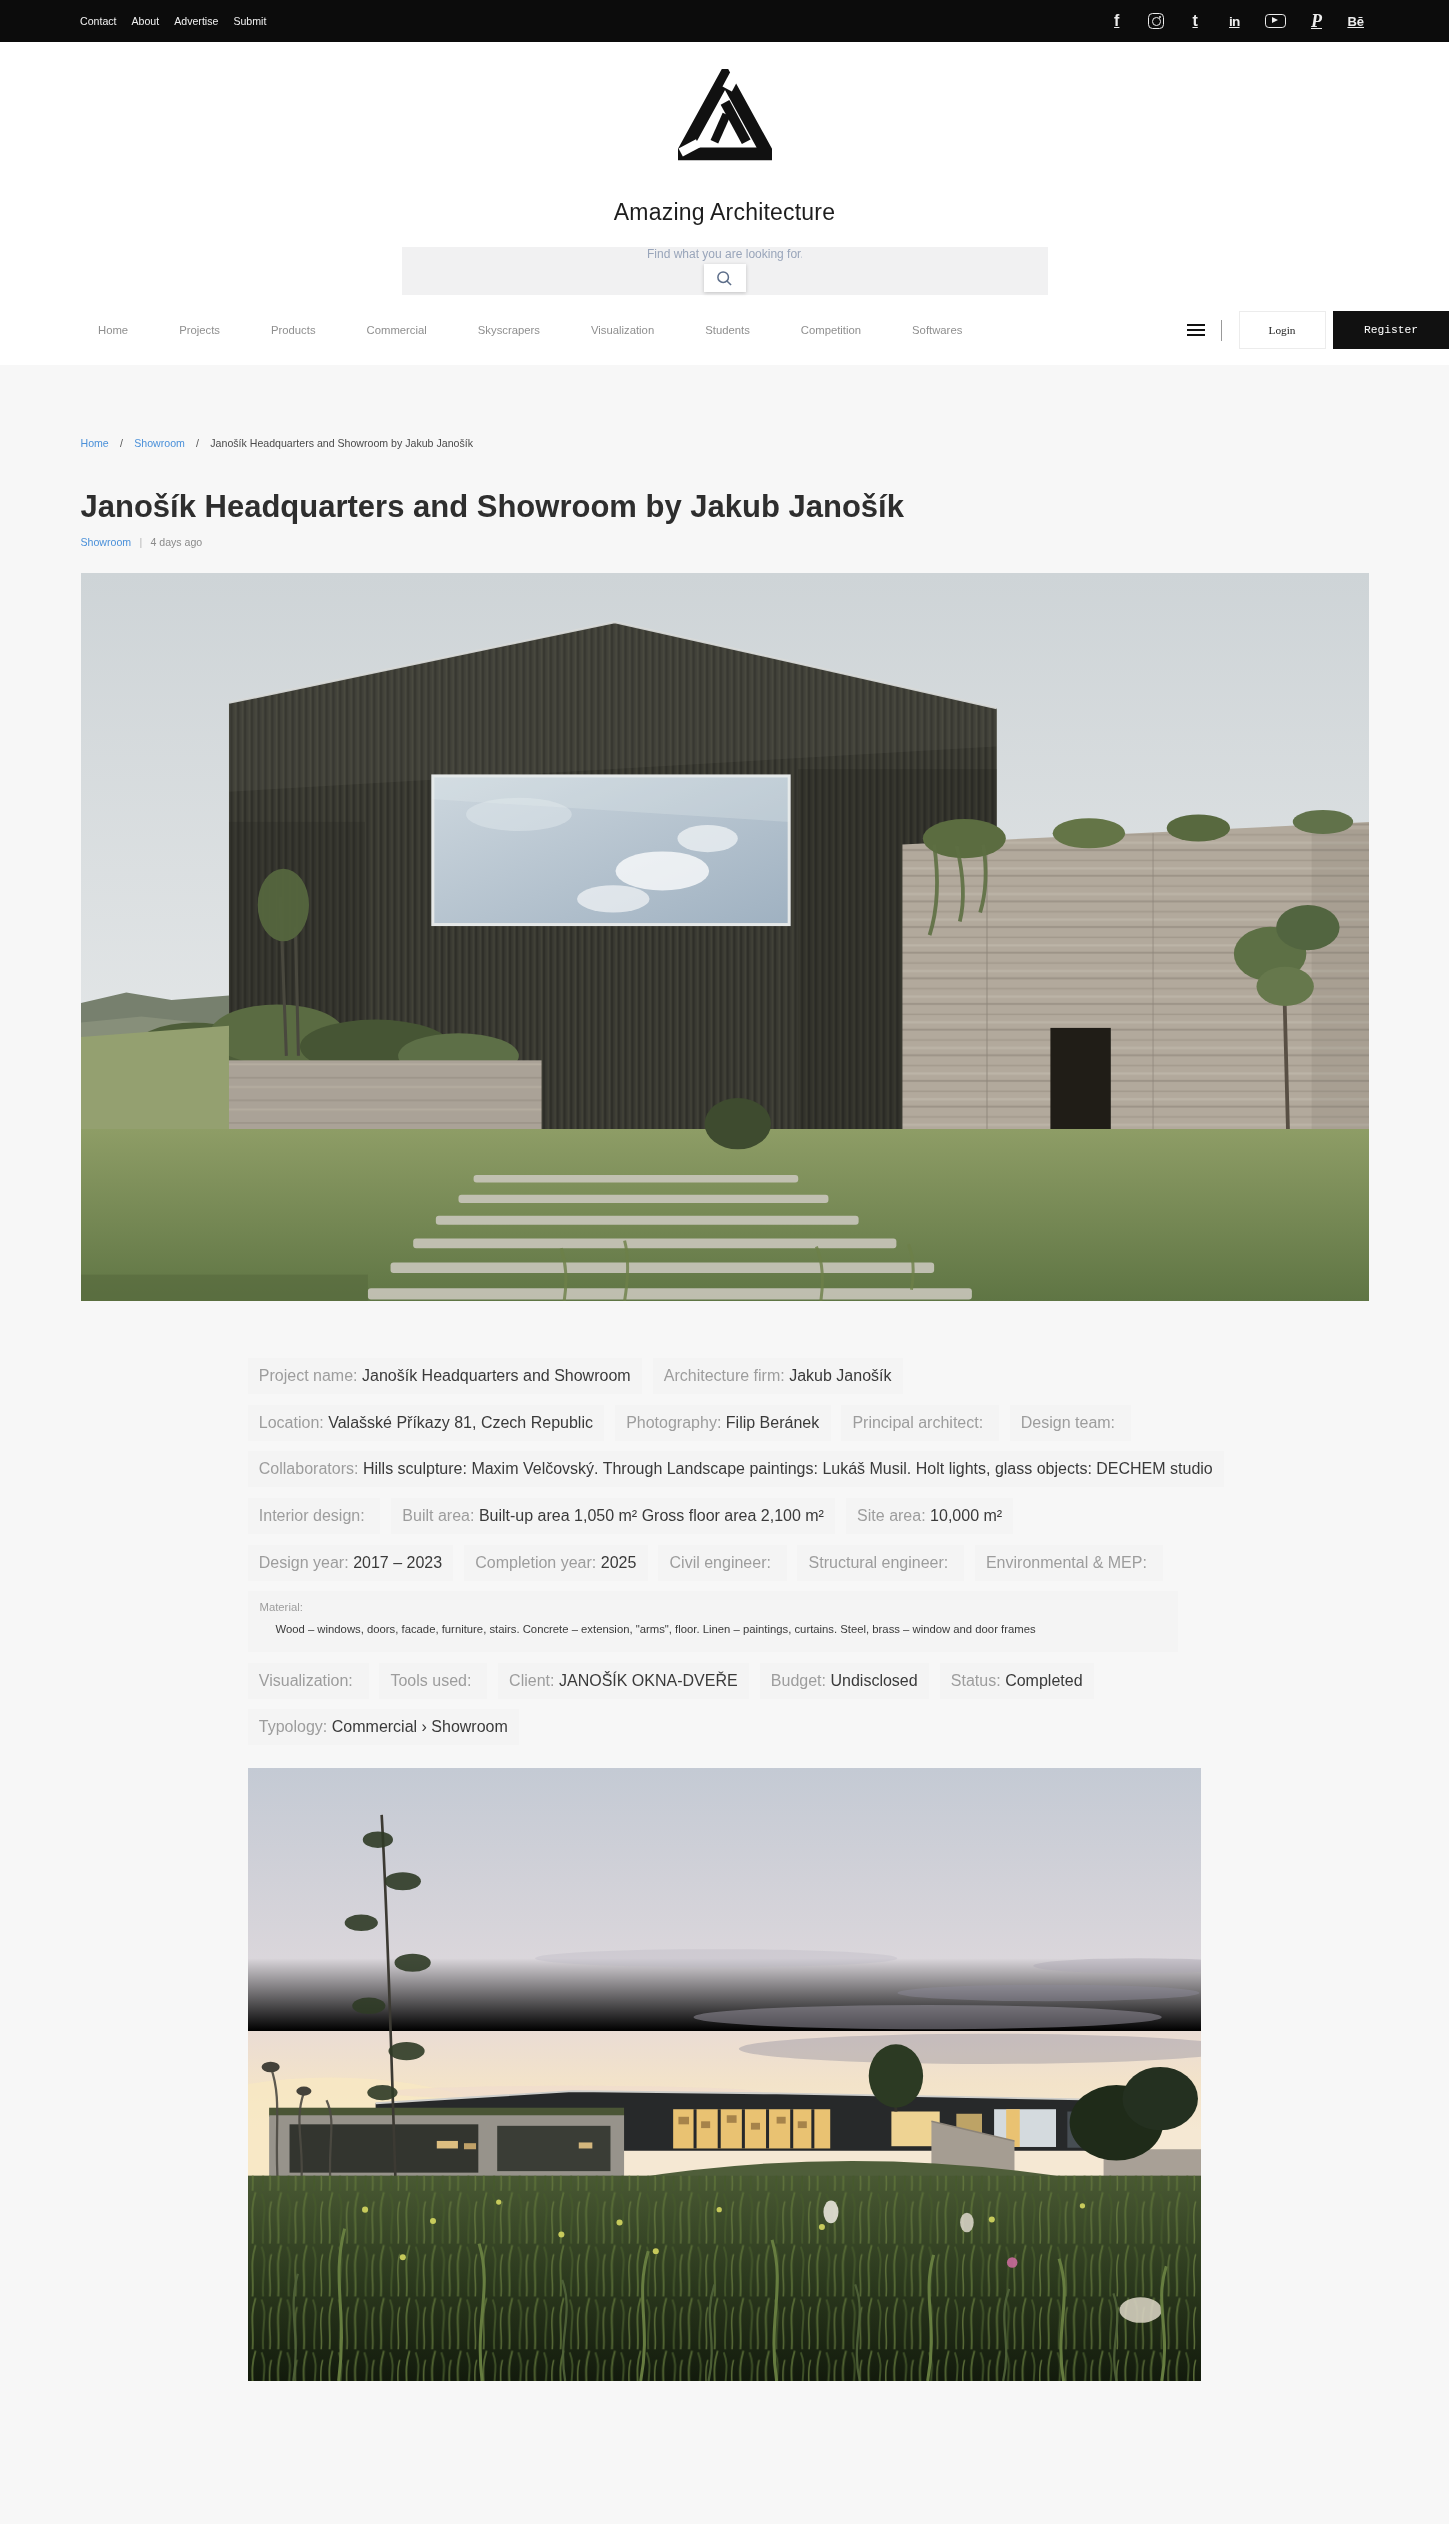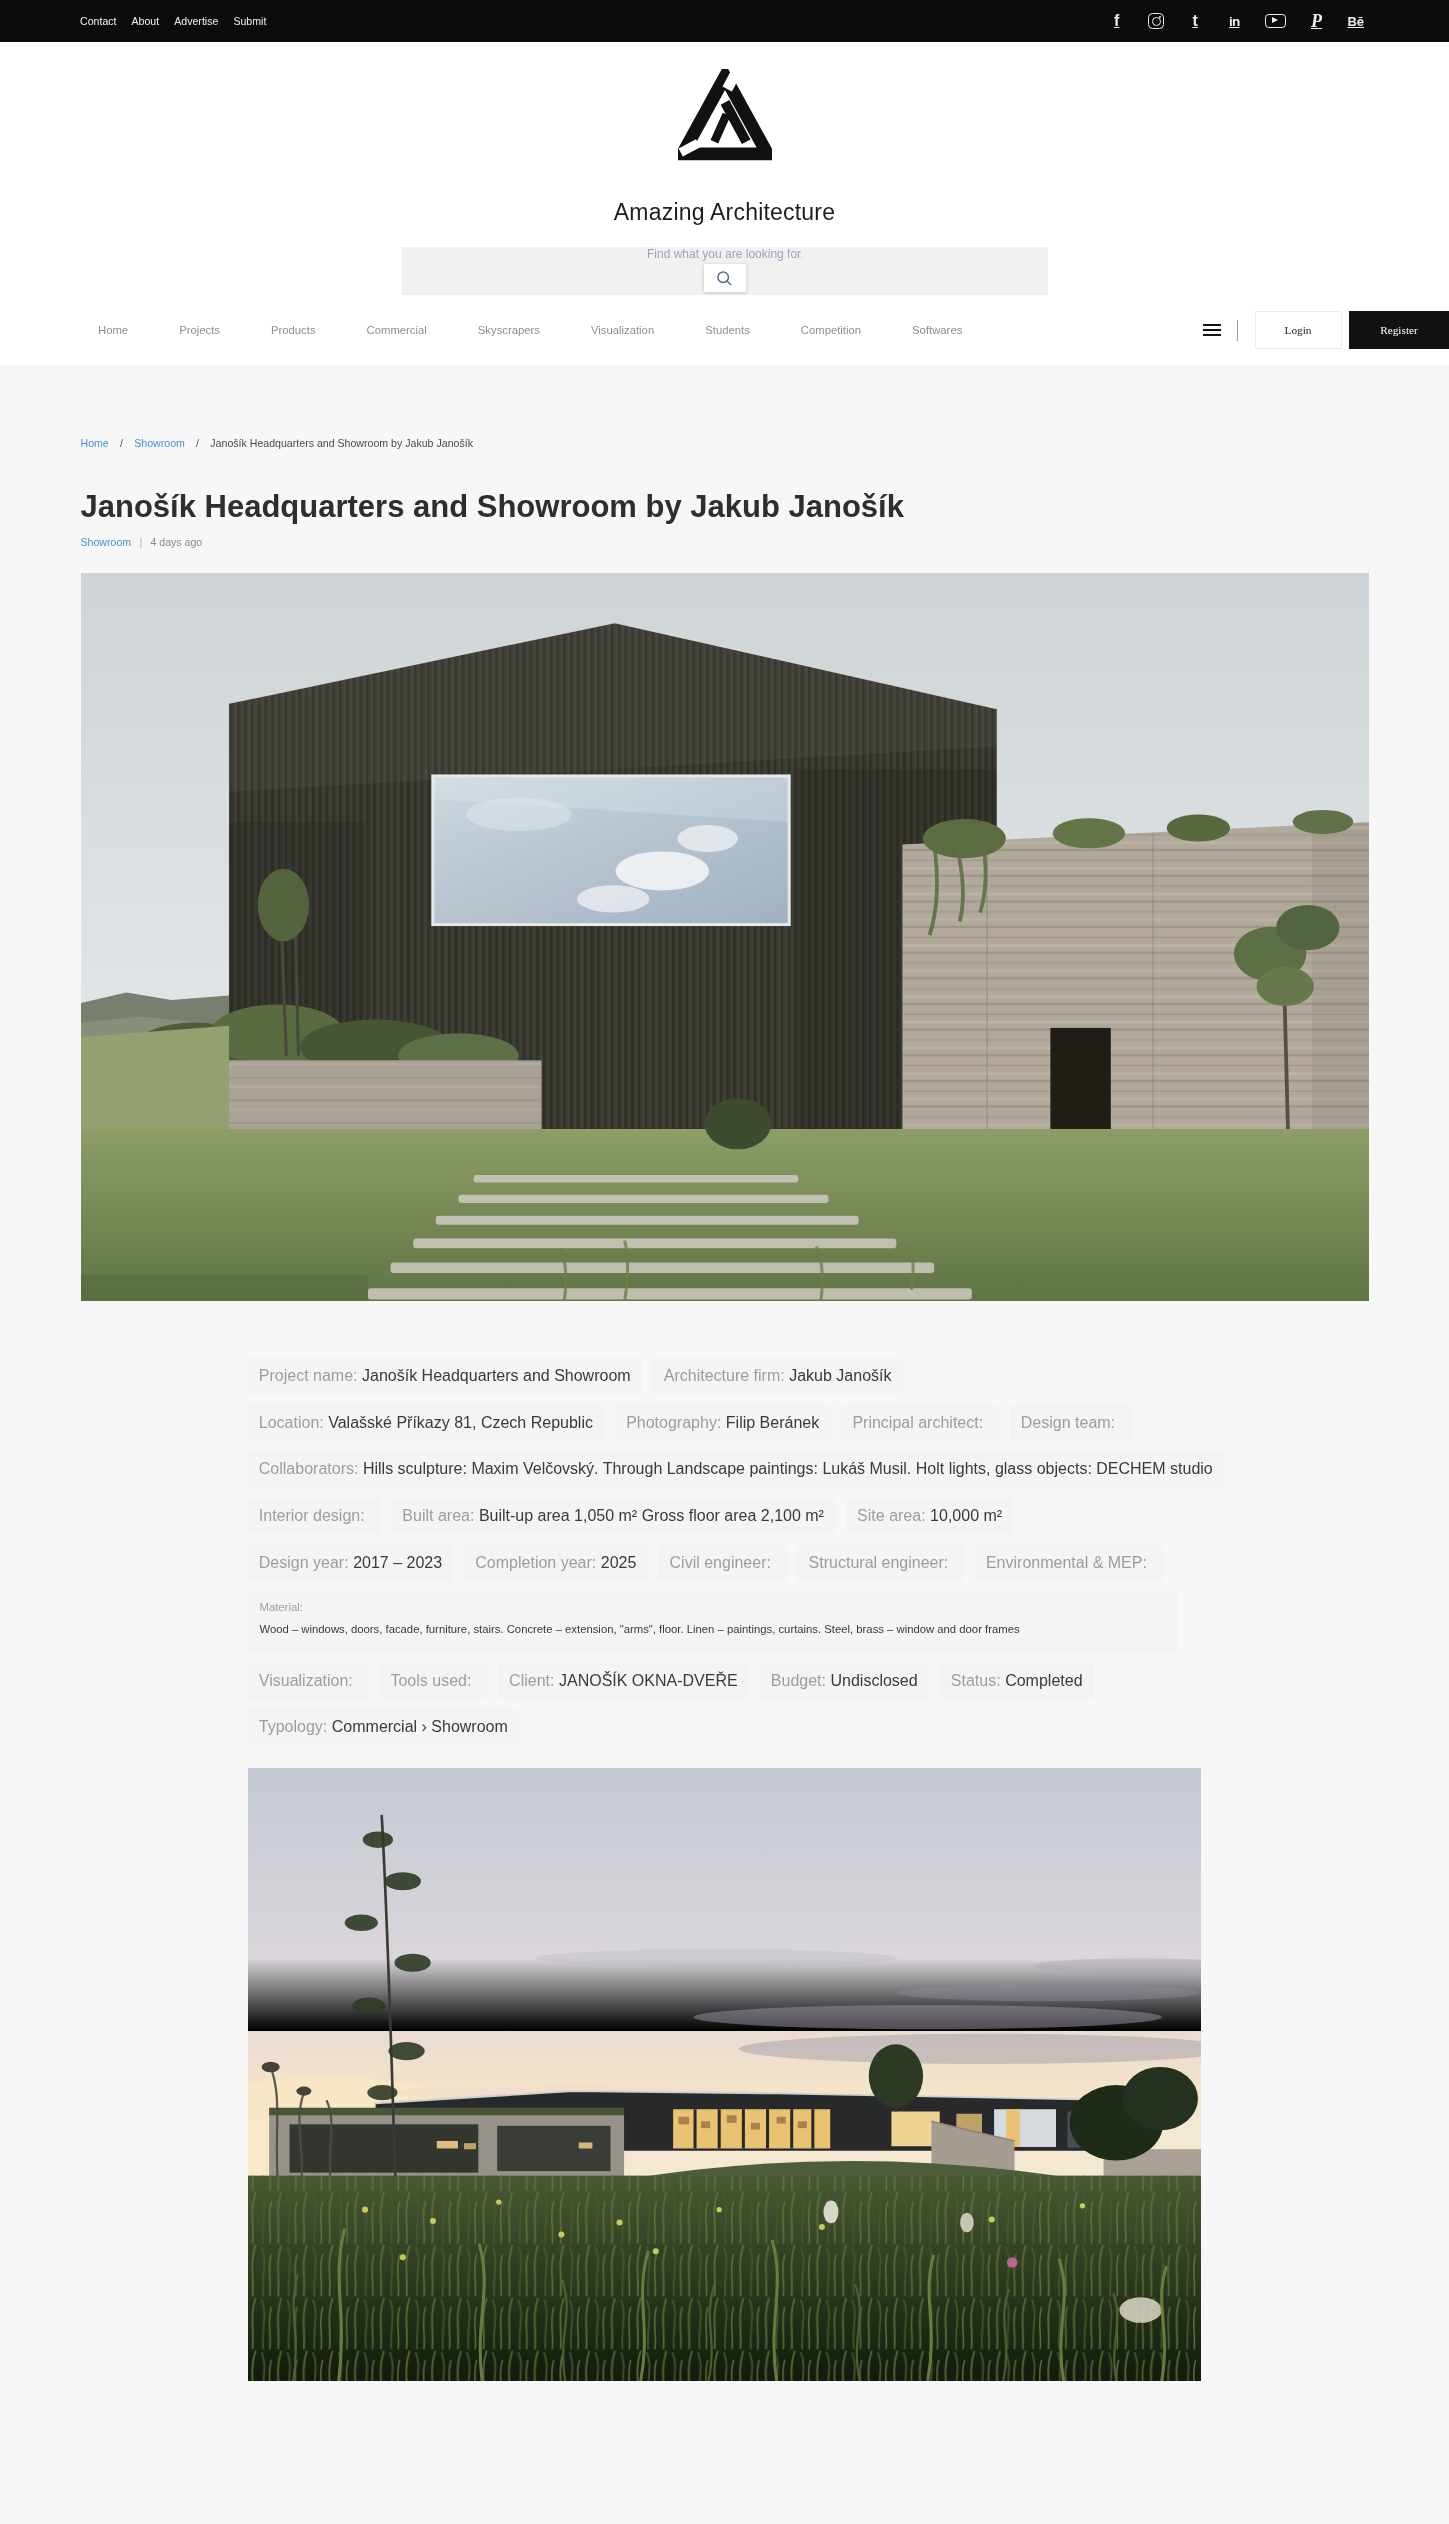--- a/index.html
+++ b/index.html
@@ -43,43 +43,43 @@
   
   .navbar { background:#fff; height:70px; display:flex; align-items:center; padding-left:98px; }
   .nav-items { display:flex; gap:51px; align-items:center; }
   .nav-items a { color:#8f8f8f; font-size:11.3px; text-decoration:none; }
   .nav-controls { margin-left:auto; display:flex; align-items:center; }
   .hamburger { width:18px; display:flex; flex-direction:column; gap:3px; cursor:pointer; margin-right:16.6px; }
   .hamburger i { display:block; height:2.3px; background:#111; }
   .nav-divider { width:0.8px; height:21px; background:#999; margin-right:16.6px; }
   .login-btn { background:#fff; border:0.8px solid #ececec; padding:12px 29px; font-size:11.3px;
                color:#222; cursor:pointer; font-family:Liberation Serif, serif; margin-right:7.5px; }
-  .register-btn { background:#111; border:none; padding:13px 16px; width:100px; font-size:11.3px;
-                  color:#fff; cursor:pointer; font-family:Liberation Serif, serif; }
+  .register-btn { background:#111; border:none; padding:13px 16px; width:116px; font-size:11.3px;
+                  color:#fff; cursor:pointer; font-family:Liberation Mono, monospace; }
   
   .container { width:1288px; margin:0 auto; }
   .breadcrumb { padding-top:72px; font-size:10.6px; color:#4a4a4a; }
   .breadcrumb a { color:#4a90d9; text-decoration:none; }
   .bc-sep { color:#555; margin:0 8.3px; }
   h1.page-title { margin-top:40px; font-size:31px; font-weight:700; color:#2e2e2e; }
   .meta { margin-top:11.3px; font-size:10.6px; }
   .meta a { color:#4a90d9; text-decoration:none; }
   .meta-sep { color:#b5b5b5; margin:0 5.3px; }
   .meta-time { color:#8a8a8a; }
   .hero-figure { width:1288px; height:728px; margin-top:25px; }
   .hero-figure svg, .secondary-figure svg { display:block; }
   
   .details { width:954px; margin:57px auto 0; }
   .tag-row { display:flex; gap:10.6px; margin-bottom:10.6px; }
   .tag { background:#f4f4f4; padding:9px 11.3px; font-size:16px; white-space:nowrap; }
   .tag-label { color:#9d9d9d; }
   .tag-value { color:#3a3a3a; margin-left:4.5px; }
   .material-block { background:#f4f4f4; padding:9.8px 12px 12px; font-size:11.3px; width:930px; }
   .material-block .tag-label { display:block; margin-bottom:6px; }
-  .material-block .tag-value { margin-left:0; line-height:1.85; display:block; width:853px; white-space:normal; }
+  .material-block .tag-value { margin-left:16px; line-height:1.85; display:block; width:853px; white-space:normal; }
   .secondary-figure { width:953px; height:613px; margin:22.6px auto 0; overflow:hidden; }
 </style>
 </head>
 <body>
 
 <div class="topbar">
   <div class="topbar-links">
     <a href="#">Contact</a>
     <a href="#">About</a>
     <a href="#">Advertise</a>

